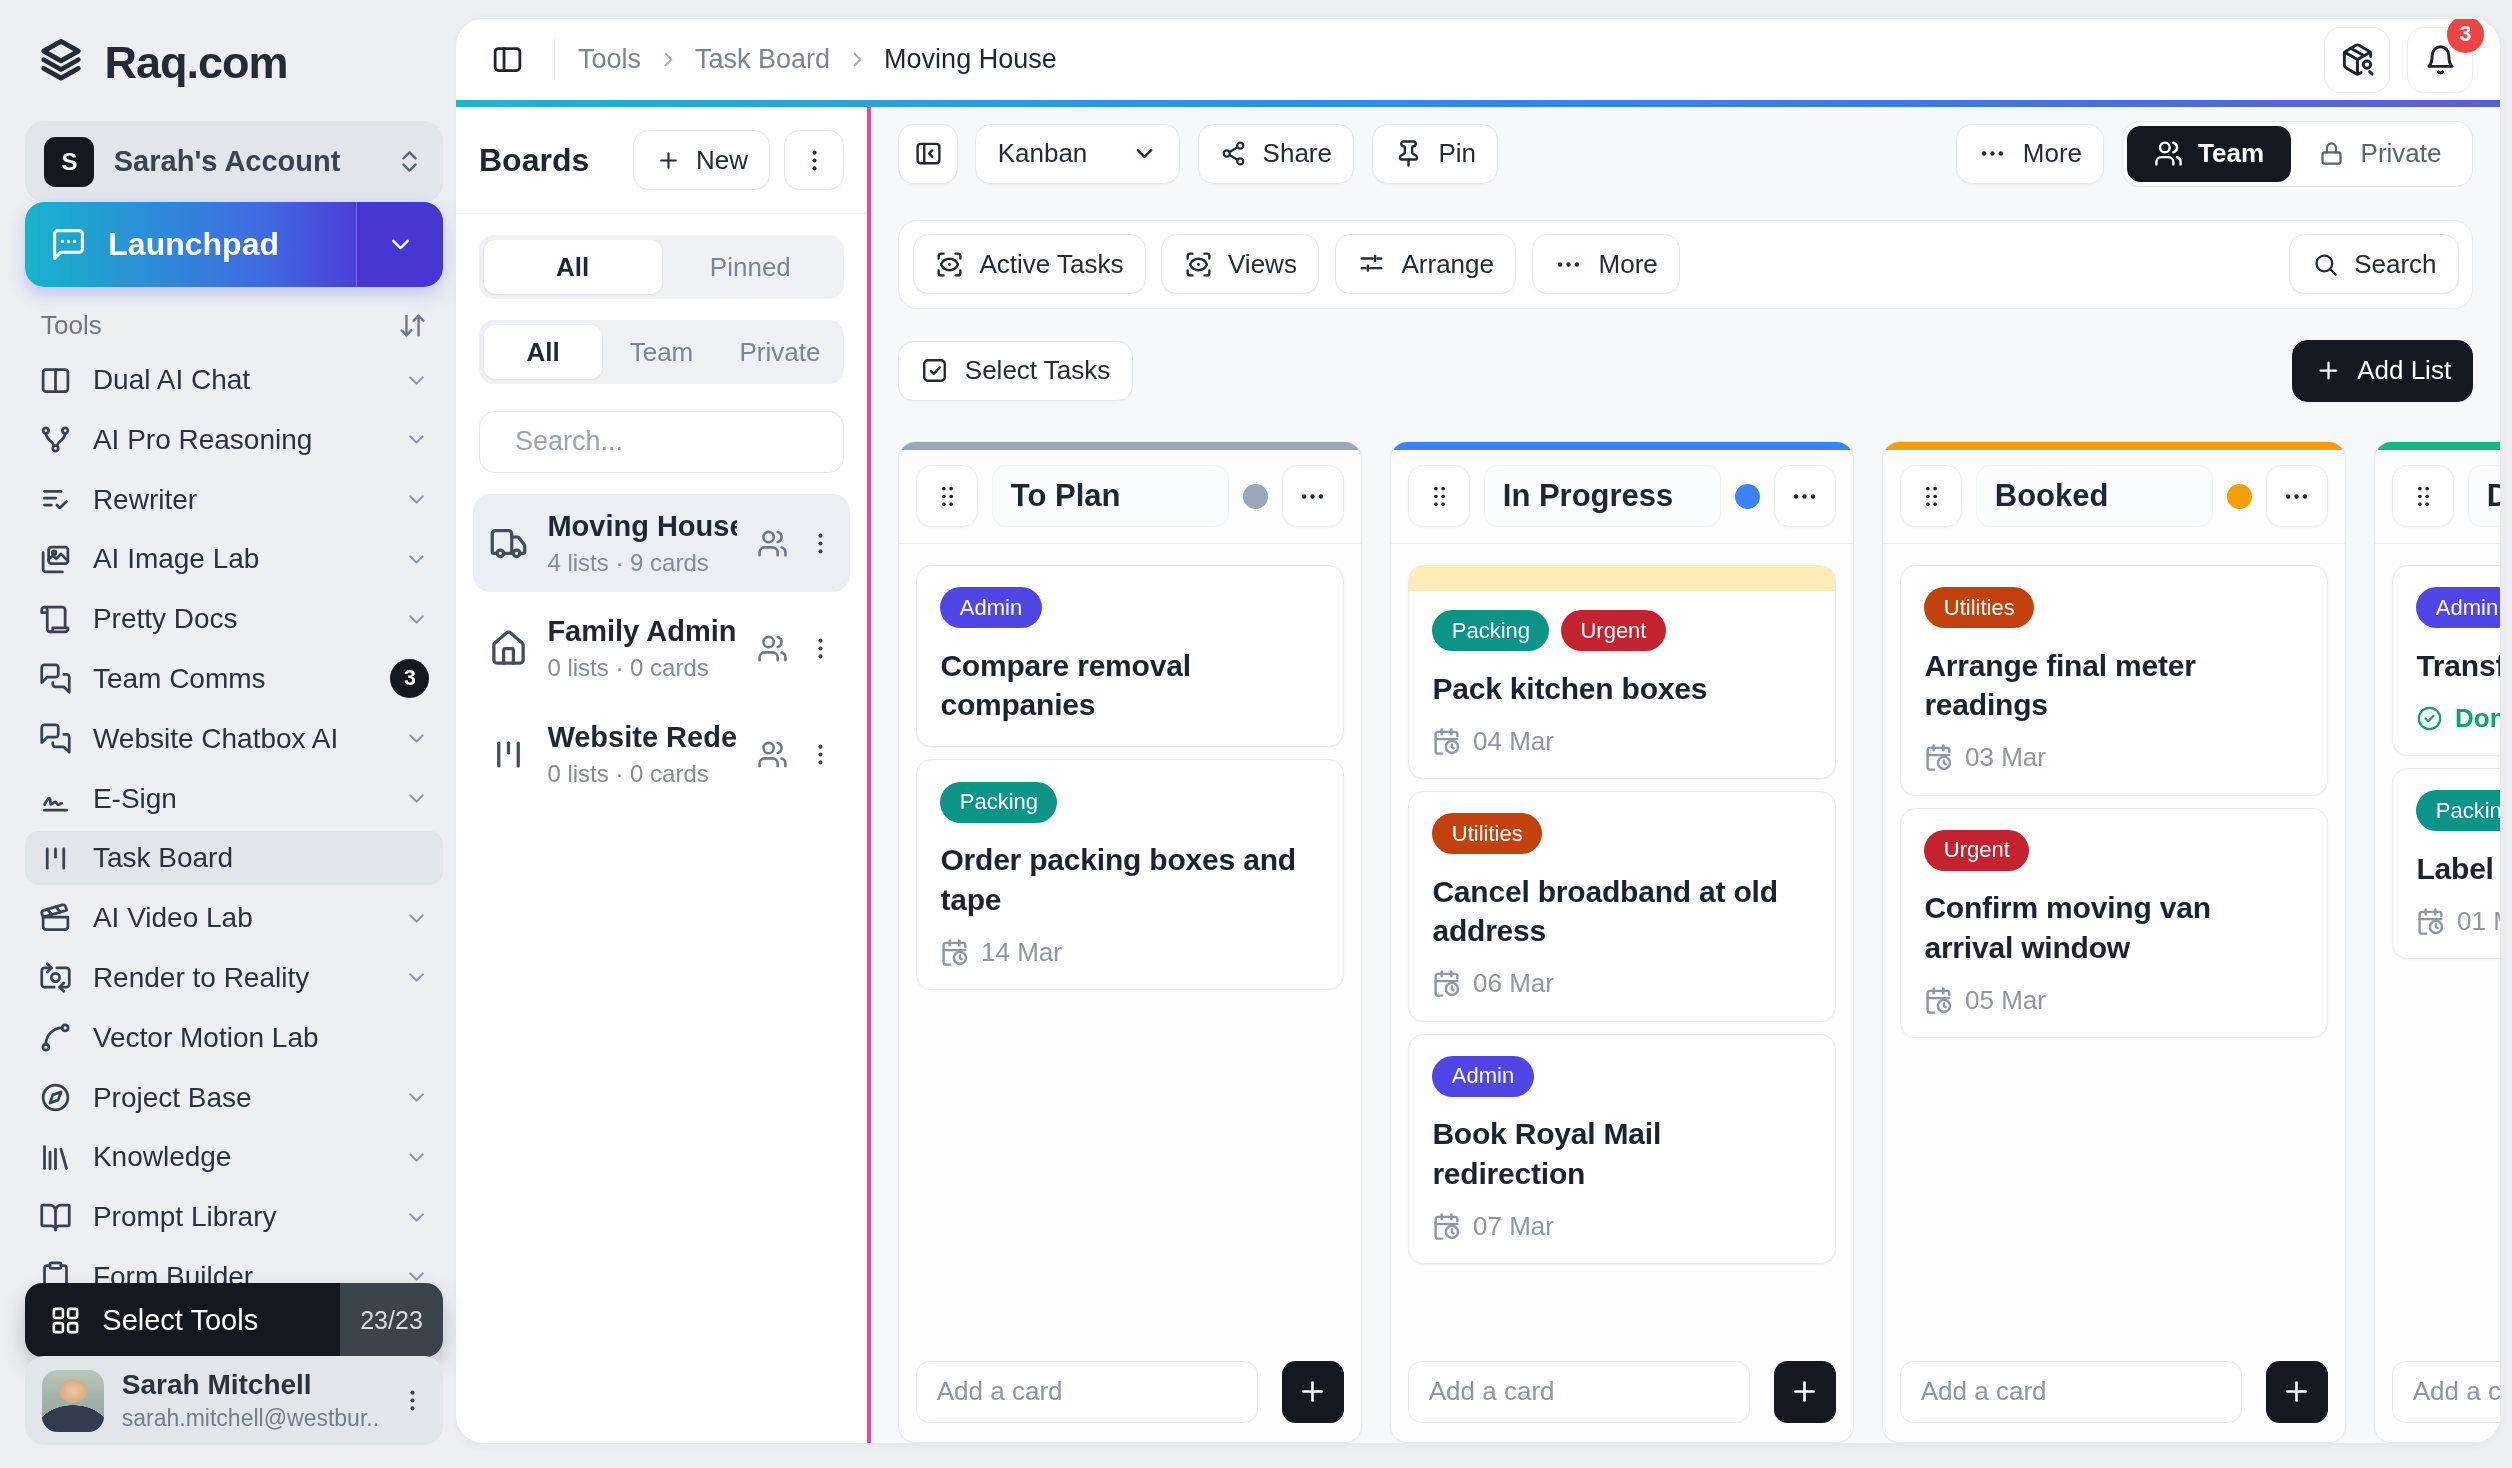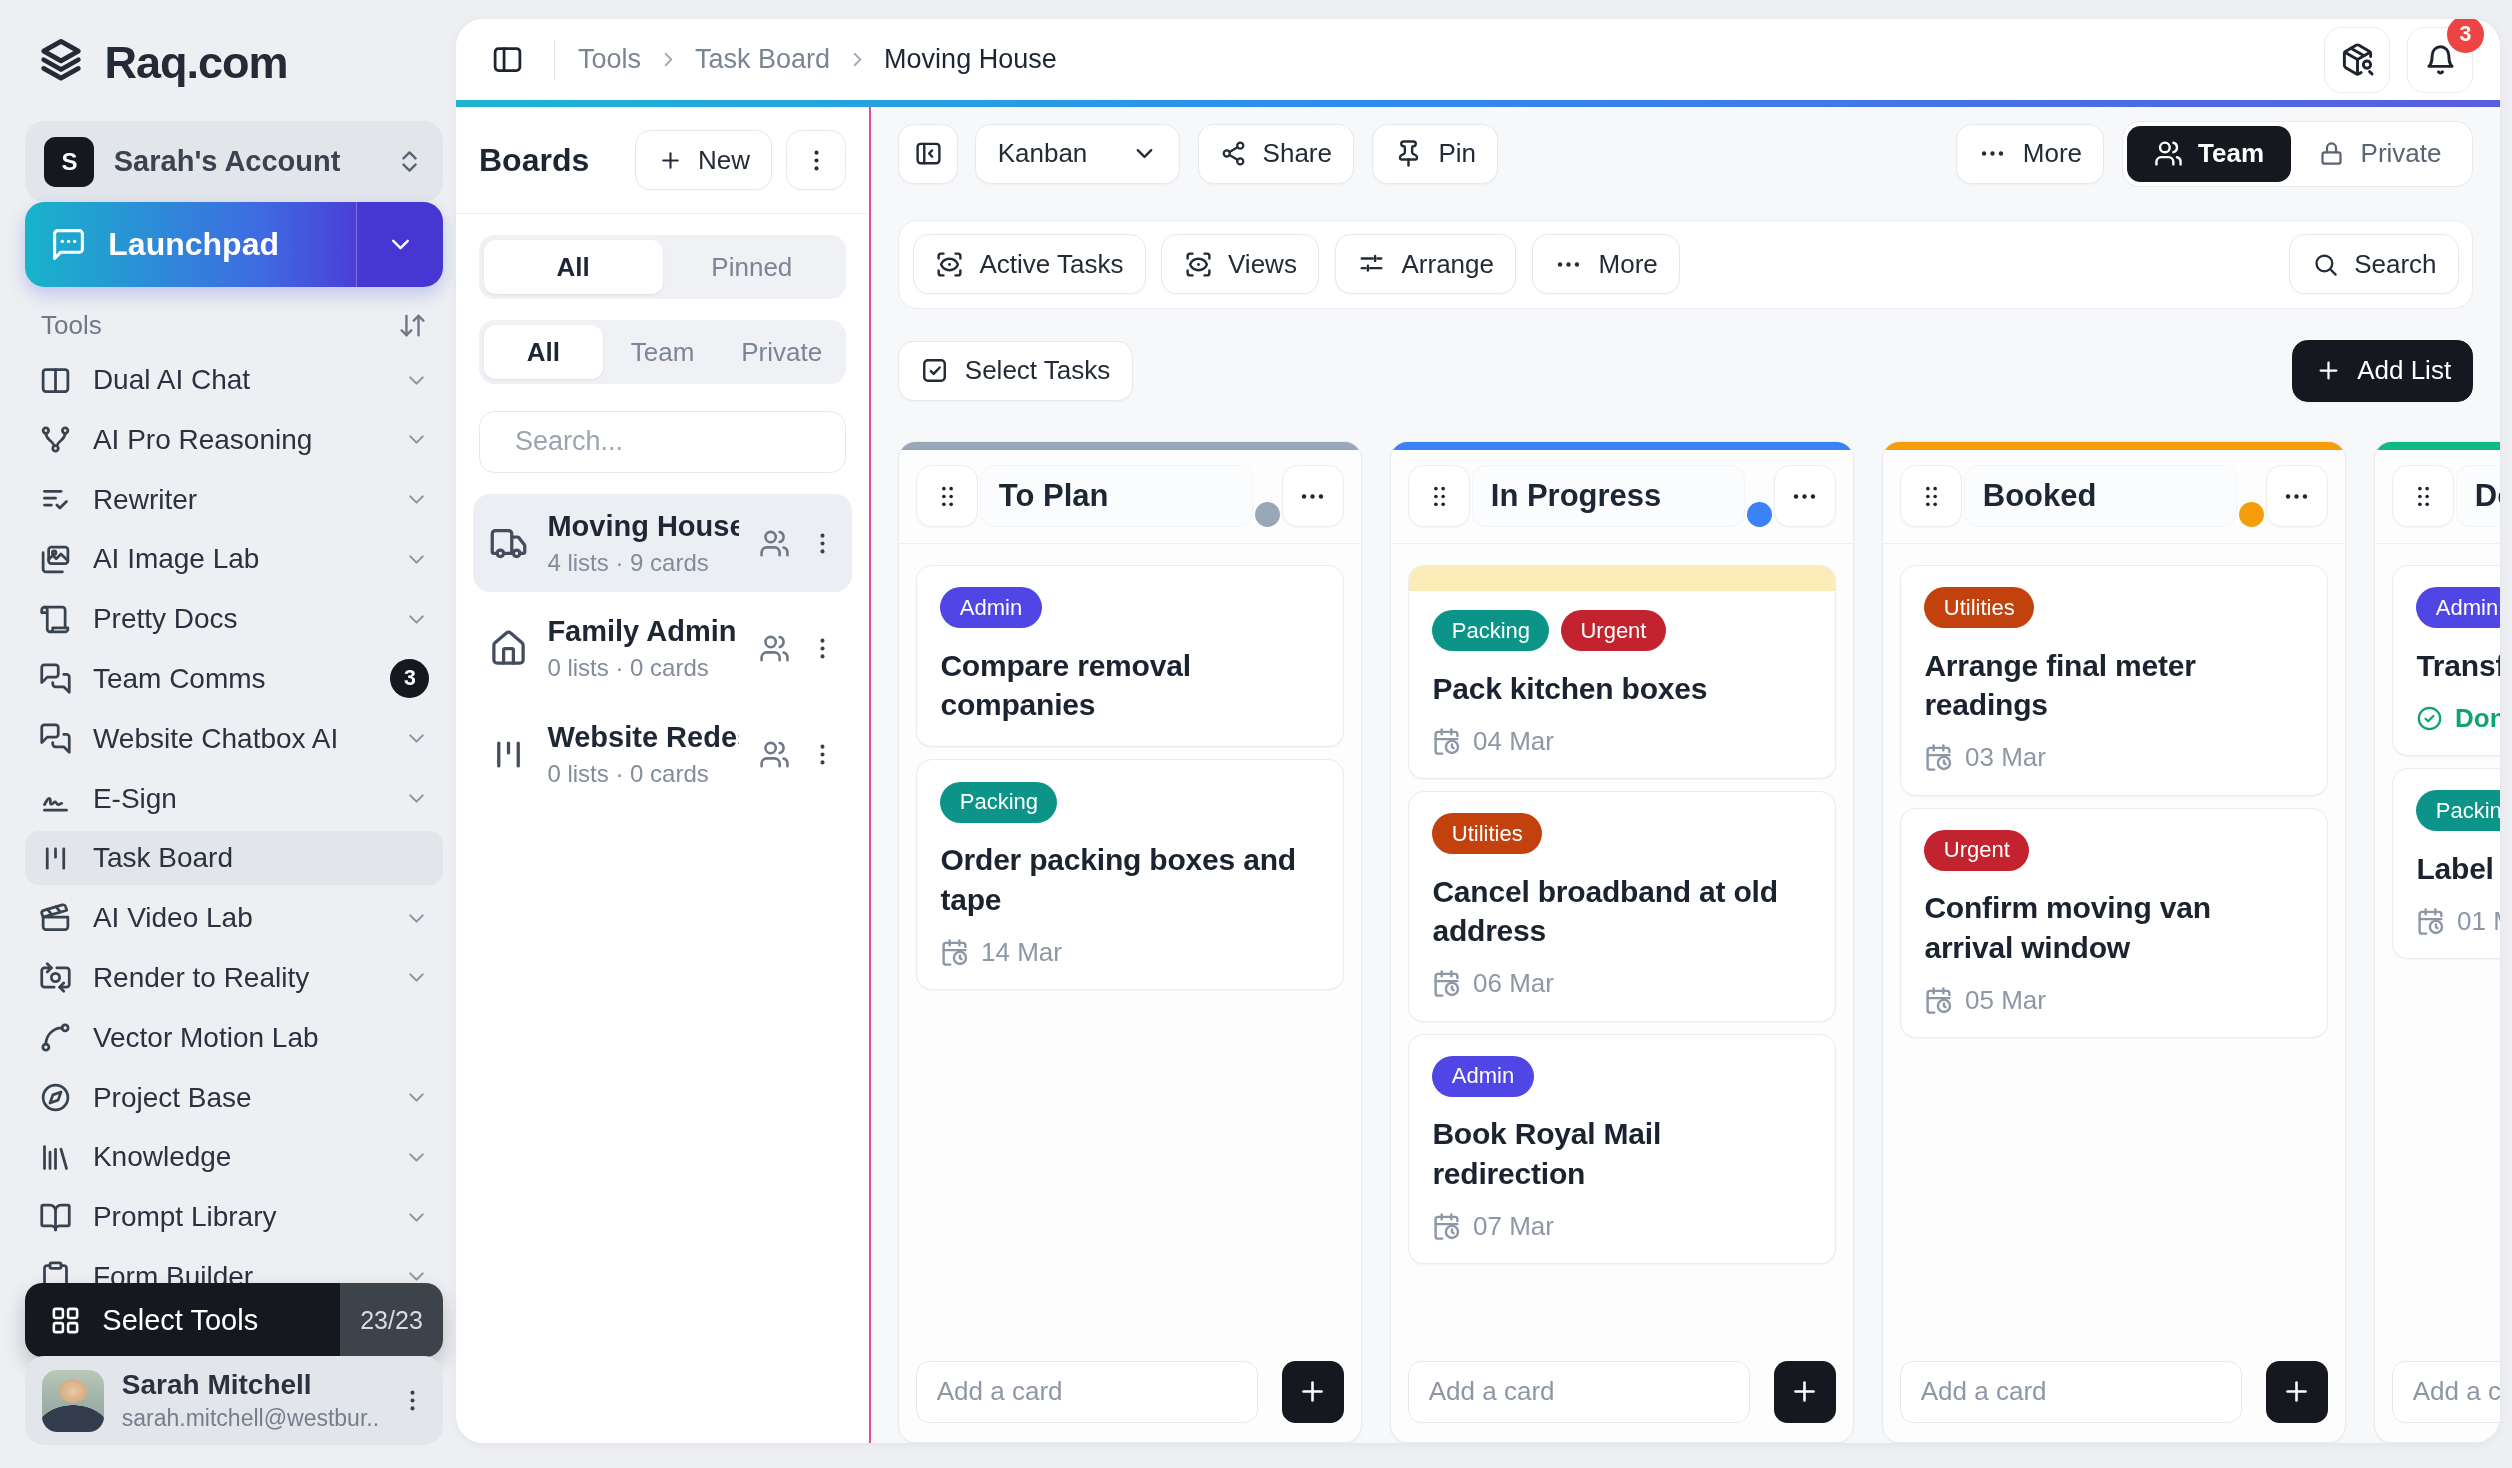--- a/index.html
+++ b/index.html
@@ -51,21 +51,21 @@
   .crumb{cursor:pointer}
   .crumb.active{color:#1d2634}
   .csep{color:#a3acba}
   .tb-right{margin-left:auto;display:flex;gap:17.4px}
   .tb-btn{width:66px;height:66px;border:1px solid #e7eaee;border-radius:17.4px;background:#fff;display:flex;align-items:center;justify-content:center;position:relative;color:#1d2430;cursor:pointer}
   .nbadge{position:absolute;top:-11.6px;right:-11.6px;min-width:37px;height:37px;border-radius:18.4px;background:#ee4444;color:#fff;font-size:21.3px;font-weight:700;display:flex;align-items:center;justify-content:center}
   .accent-line{height:6.8px;background:linear-gradient(90deg,#1db5d2,#2f8bf0 45%,#5a5de2);flex:none}
   .content{flex:1;display:flex;min-height:0}
 
   
-  .bpanel{width:415px;flex:none;border-right:2px solid #ec4899;display:flex;flex-direction:column;min-height:0}
+  .bpanel{width:415px;flex:none;border-right:4px solid #ec4899;display:flex;flex-direction:column;min-height:0}
   .bp-head{display:flex;align-items:center;gap:13.6px;padding:23px 23px;border-bottom:1px solid #edeff3}
   .bp-title{font-size:32px;font-weight:700;flex:1;color:#1d2532}
   .btn{display:inline-flex;align-items:center;gap:15.5px;background:#fff;border:1px solid #e5e8ed;border-radius:15.5px;height:60px;padding:0 21.3px;font-size:26px;color:#232b37;cursor:pointer;box-shadow:0 1px 1.9px rgba(16,24,40,.03);white-space:nowrap}
   .icnbtn{width:60px;padding:0;justify-content:center}
   .seg{margin:21.3px 23px 0;background:#eff1f4;border-radius:15.5px;display:flex;padding:4.8px;flex:none}
   .seg .cell{flex:1;height:54px;border-radius:11.6px;display:flex;align-items:center;justify-content:center;font-size:26px;color:#7b8595;cursor:pointer}
   .seg .cell.on{background:#fff;color:#1d2634;font-weight:700;box-shadow:0 1px 2.9px rgba(16,24,40,.08)}
   .bsearch{margin:27px 23px 0;height:62px;border:1px solid #e5e8ed;border-radius:15.5px;display:flex;align-items:center;gap:15.5px;padding:0 19.4px;color:#98a2b0;flex:none}
   .bsearch input{border:none;outline:none;flex:1;font-family:inherit;font-size:27px;color:#1d2634;background:transparent}
   .bsearch input::placeholder{color:#9aa4b2}
@@ -86,21 +86,21 @@
   .spacer{flex:1}
   .visseg{display:flex;background:#fff;border:1px solid #e5e8ed;border-radius:17.4px;padding:3.9px;height:66px;align-items:center}
   .vcell{display:flex;align-items:center;gap:15.5px;padding:0 27px;height:56px;border-radius:13.6px;font-size:26px;color:#5b6473;cursor:pointer}
   .vcell.on{background:#15181e;color:#fff;font-weight:700}
   .t2{display:flex;gap:15.5px;margin:33px 27px 0;background:#fff;border:1px solid #e9ebef;border-radius:19.4px;padding:13.6px;align-items:center}
   .t3{display:flex;margin:31px 27px 0;align-items:center}
   .btn.dark{background:#15181e;border-color:#15181e;color:#fff;height:62px;font-weight:400}
   .cols{flex:1;margin-top:39px;padding-left:27px;display:flex;gap:28px;overflow:hidden;min-height:0}
   .col{width:464px;flex:none;background:#fdfdfe;border:1px solid #e8ebef;border-radius:17.4px;display:flex;flex-direction:column;min-height:0;overflow:hidden;box-shadow:0 1px 2.9px rgba(16,24,40,.04)}
   .col-accent{height:7.8px;flex:none}
-  .col-head{display:flex;align-items:flex-end;gap:2px;padding:15.5px 17.4px;flex:none}
+  .col-head{display:flex;align-items:center;gap:14px;padding:15.5px 17.4px;flex:none}
   .sqbtn{width:62px;height:62px;border:1px solid #eceef2;border-radius:15.5px;background:#fff;display:flex;align-items:center;justify-content:center;color:#1d2430;cursor:pointer;box-shadow:0 1px 1.9px rgba(16,24,40,.04);flex:none}
   .col-title-wrap{flex:1;height:62px;display:flex;align-items:center;padding:0 17.4px;border-radius:13.6px;background:#fbfcfd;border:1px solid #f2f4f7;min-width:0;cursor:text}
   .col-title{font-size:31px;font-weight:700;color:#1d2634;white-space:nowrap}
   .col-dot{width:25px;height:25px;border-radius:50%;flex:none}
   .col-div{height:1px;background:#eef0f4;flex:none}
   .cards{padding:21.3px 17.4px;display:flex;flex-direction:column;gap:12px;overflow:hidden;flex:1;min-height:0}
   .card{background:#fff;border:1px solid #e9ebf0;border-radius:15.5px;padding:21.3px 23px;box-shadow:0 1px 1.9px rgba(16,24,40,.04);overflow:hidden;flex:none;cursor:pointer}
   .cover{height:25px;margin:-21.3px -23px 19.4px}
   .tags{display:flex;gap:11.6px;margin-bottom:17.4px}
   .tag{height:41px;border-radius:968px;display:inline-flex;align-items:center;padding:0 19.4px;color:#fff;font-size:22px}

